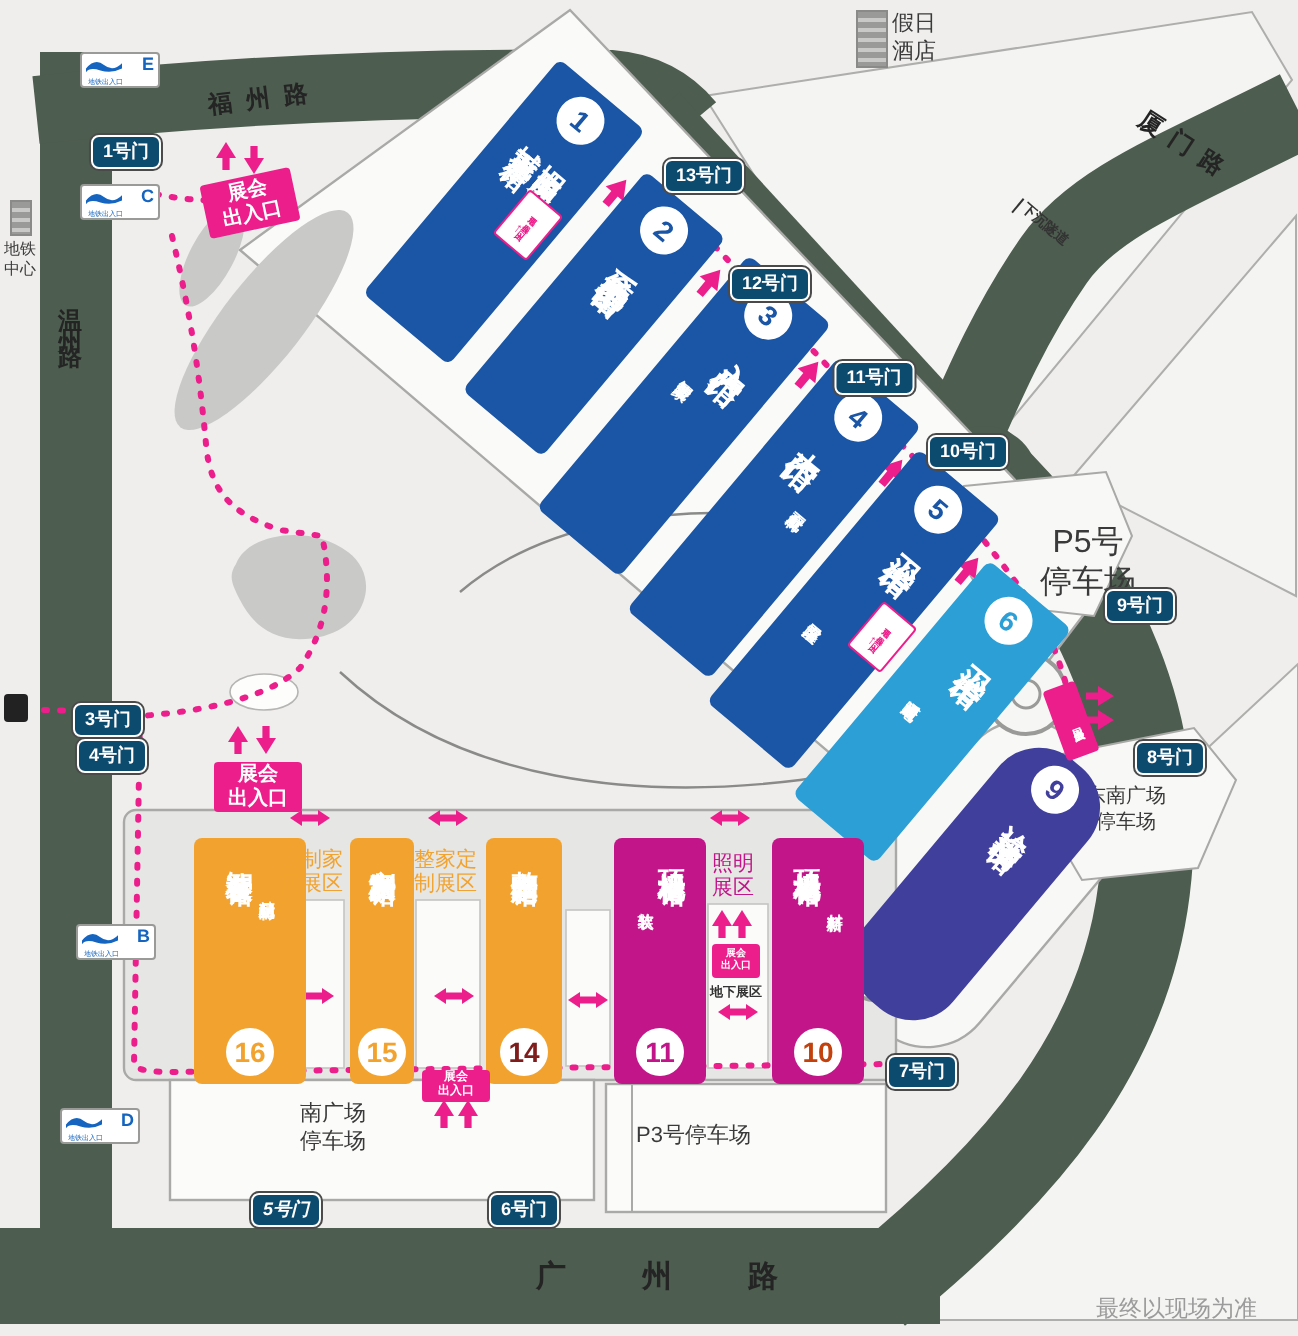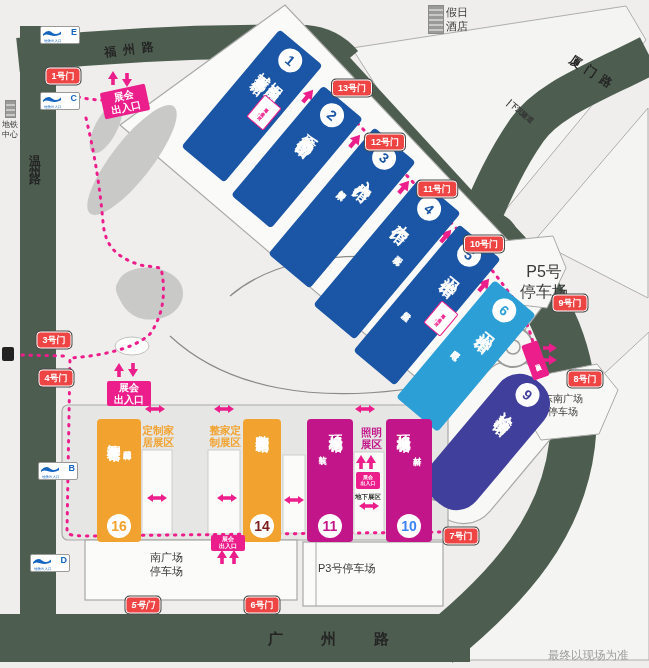--- a/index.html
+++ b/index.html
@@ -10,31 +10,31 @@
   
   .hall{position:absolute;display:flex;flex-direction:column;align-items:center;border-radius:4px;color:#fff;}
   .hall.strip{padding-top:5px;gap:3px;justify-content:flex-start;}
   .hall.south{justify-content:space-between;padding:5px 0 4px 0;}
   .num{width:24px;height:24px;border-radius:50%;background:#fff;font-weight:bold;font-size:14px;display:flex;align-items:center;justify-content:center;flex:0 0 auto;}
   .vwrap{writing-mode:vertical-rl;text-orientation:upright;font-weight:bold;}
   .vmain{font-size:16px;letter-spacing:2px;line-height:1.12;}
   .south .vmain{font-size:13.5px;letter-spacing:1px;line-height:1.15;}
   .vside{font-size:8px;letter-spacing:0.5px;line-height:1.4;font-weight:bold;}
   
-  .gate{position:absolute;transform:translate(-50%,-50%);background:#ef4444;color:#fff;font-size:9px;font-weight:bold;padding:1px 5px;border:1px solid #fff;box-shadow:0 0 0 1px #4a4a4a;border-radius:4px;white-space:nowrap;z-index:6;}
+  .gate{position:absolute;transform:translate(-50%,-50%);background:#0c4a6e;color:#fff;font-size:9px;font-weight:bold;padding:1px 5px;border:1px solid #fff;box-shadow:0 0 0 1px #4a4a4a;border-radius:4px;white-space:nowrap;z-index:6;}
   
   .ebox{position:absolute;background:#ec1e8c;color:#fff;font-weight:bold;text-align:center;border-radius:2px;display:flex;flex-direction:column;align-items:center;justify-content:center;line-height:1.18;z-index:5;}
   .ebox .l1,.ebox .l2{display:block;}
   .mbox{position:absolute;background:#fff;border:1px solid #ec1e8c;color:#ec1e8c;display:flex;flex-direction:column;align-items:center;justify-content:center;z-index:5;border-radius:2px;}
   .mbox .cols{writing-mode:vertical-rl;text-orientation:upright;font-size:4px;line-height:1.5;font-weight:bold;}
   .mbox .ua{font-size:7px;letter-spacing:1px;line-height:1;color:#ec1e8c;font-weight:bold;}
   
   .lbl{position:absolute;color:#3a3a3a;text-align:center;line-height:1.25;}
   .roadname{font-weight:bold;color:#242424;}
-  .zlbl{position:absolute;font-weight:bold;text-align:right;line-height:1.15;font-size:10.5px;}
+  .zlbl{position:absolute;font-weight:normal;text-align:left;line-height:1.15;font-size:10.5px;}
   
   .metro{position:absolute;width:38px;height:16px;background:#fff;border:1px solid #9a9a98;border-radius:2px;z-index:6;}
   .metro svg{position:absolute;left:2px;top:1px;}
   .mletter{position:absolute;right:2px;top:0px;color:#1565c0;font-size:9px;font-weight:bold;}
   .mtext{position:absolute;left:3px;bottom:0px;color:#1565c0;font-size:3.5px;white-space:nowrap;}
   
   .bldg{position:absolute;background:repeating-linear-gradient(#9a9a98 0 3px,#c9c9c7 3px 5px);border:1px solid #8a8a88;}
   .pgm{position:absolute;background:#222;border-radius:2px;z-index:6;}
 </style>
 </head>
@@ -149,24 +149,24 @@
   </div>
   <div class="lbl abs" style="left:150px;top:551px;font-size:11px;">
     <span>南广场</span><br><span>停车场</span>
   </div>
   <div class="lbl abs" style="left:318px;top:562px;font-size:11px;white-space:nowrap;">P3号停车场</div>
 
   <div class="gate" style="left:63px;top:76px;">1号门</div>
   <div class="gate" style="left:352px;top:88px;">13号门</div>
   <div class="gate" style="left:385px;top:142px;">12号门</div>
   <div class="gate" style="left:437px;top:189px;">11号门</div>
-  <div class="gate" style="left:484px;top:244px;">10号门</div>
+  <div class="gate" style="left:484px;top:226px;">10号门</div>
   <div class="gate" style="left:570px;top:303px;">9号门</div>
   <div class="gate" style="left:585px;top:379px;">8号门</div>
-  <div class="gate" style="left:54px;top:340px;">3号门</div>
+  <div class="gate" style="left:54px;top:360px;">3号门</div>
   <div class="gate" style="left:56px;top:366px;margin-top:12px;">4号门</div>
   <div class="gate" style="left:461px;top:536px;">7号门</div>
   <div class="gate" style="left:143px;top:605px;font-style:italic;">5号门</div>
   <div class="gate" style="left:262px;top:605px;">6号门</div>
   <div class="pgm" style="left:2px;top:347px;width:12px;height:14px;"></div>
 
   <div class="metro" style="left:40px;top:26px;">
     <svg width="18" height="9" viewBox="0 0 20 10">
         <path d="M0 7 Q5 1 10 5 T20 4 L20 7 Q14 10 8 8 T0 9 Z" fill="#1565c0"></path>
       </svg>
@@ -267,46 +267,52 @@
       <div class="vside" style="margin-top:40px;">暖通厨电</div>
     </div>
   </div>
   <div class="hall strip" style="left:488px;top:442px;width:58px;height:152px;background:#413f9c;border-radius:26px;transform:translate(-50%,-50%) rotate(40deg);">
     <div class="num" style="color:#413f9c;">9</div>
     <div class="vwrap">
       <div class="vmain" style="font-size:15px;">论坛活动馆</div>
     </div>
   </div>
 
-  <div class="hall south" style="left:97px;top:419px;width:44px;height:114px;background:#f2a32f;text-align:center;">
+  <div class="hall south" style="left:97px;top:419px;width:56px;height:114px;background:#f2a32f;">
     <div class="vwrap">
       <div class="vside" style="margin-top:20px;">精品配材</div>
       <div class="vmain">智造装备馆</div>
     </div>
     <div class="num" style="color:#f2a32f;">16</div>
   </div>
+  <div class="hall south" style="left:175px;top:419px;width:32px;height:114px;background:#f2a32f;">
+    <div class="vwrap">
+      <div class="vmain">定制家居馆</div>
+    </div>
+    <div class="num" style="color:#f2a32f;">15</div>
+  </div>
   <div class="hall south" style="left:243px;top:419px;width:38px;height:114px;background:#f2a32f;">
     <div class="vwrap">
       <div class="vmain">整家定制馆</div>
     </div>
     <div class="num" style="color:#7f1d1d;">14</div>
   </div>
   <div class="hall south" style="left:307px;top:419px;width:46px;height:114px;background:#c3158a;">
     <div class="vwrap">
       <div class="vmain">顶墙地材馆</div>
       <div class="vside" style="margin-top:26px;">软装</div>
     </div>
     <div class="num" style="color:#c3158a;">11</div>
   </div>
   <div class="hall south" style="left:386px;top:419px;width:46px;height:114px;background:#c3158a;">
     <div class="vwrap">
       <div class="vside" style="margin-top:26px;">新材料</div>
       <div class="vmain">顶墙地材馆</div>
     </div>
-    <div class="num" style="color:#3b82f6;margin-top:22px;">10</div>
+    <div class="num" style="color:#c2410c;margin-top:22px;">10</div>
   </div>
 
   <div class="zlbl" style="left:140px;top:424px;width:34px;color:#f2a32f;">
     <span>定制家</span><br><span>居展区</span>
   </div>
   <div class="zlbl" style="left:207px;top:424px;width:34px;color:#f2a32f;">
     <span>整家定</span><br><span>制展区</span>
   </div>
   <div class="zlbl" style="left:356px;top:426px;width:26px;color:#c3158a;">
     <span>照明</span><br><span>展区</span>

